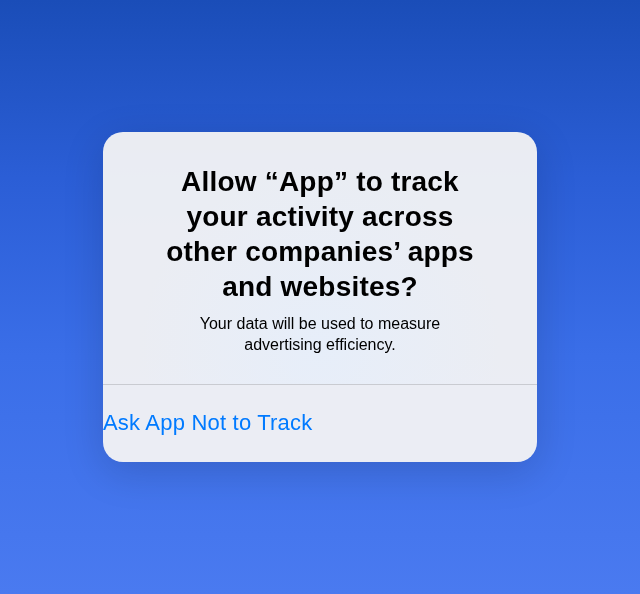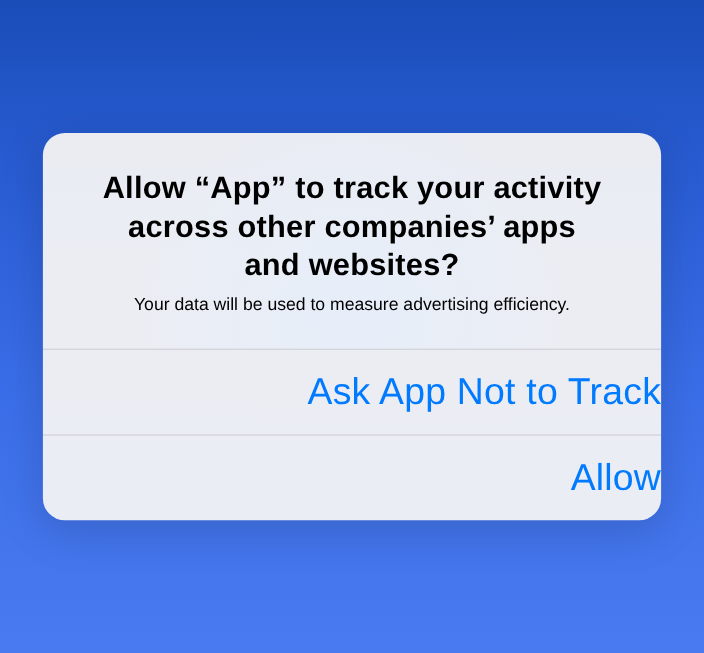--- a/index.html
+++ b/index.html
@@ -11,21 +11,21 @@
       width: 640px;
       height: 594px;
       background: linear-gradient(180deg, #1a4db8 0%, #2b5ed6 30%, #3a6ee8 60%, #4a7af0 100%);
       display: flex;
       align-items: center;
       justify-content: center;
       font-family: -apple-system, "SF Pro Text", "Helvetica Neue", Helvetica, Arial, sans-serif;
       overflow: hidden;
     }
     .dialog {
-      width: 562px;
+      width: 434px;
       background: rgba(242, 242, 244, 0.96);
       border-radius: 20px;
       overflow: hidden;
       box-shadow: 0 10px 40px rgba(0,0,0,0.15);
     }
     .content {
       padding: 32px 30px 28px 30px;
       text-align: center;
       background: radial-gradient(circle at 50% 85%, rgba(230,238,250,0.9) 0%, rgba(242,242,244,0) 60%);
     }
@@ -43,35 +43,32 @@
       font-weight: 400;
       color: #000;
       line-height: 1.3;
       padding: 0 30px;
     }
     .button {
       border-top: 1px solid rgba(0,0,0,0.14);
       height: 78px;
       display: flex;
       align-items: center;
-      justify-content: flex-end;
-      font-size: 34px;
+      justify-content: flex-start;
+      font-size: 22px;
       color: #007aff;
       cursor: pointer;
       font-weight: 400;
       letter-spacing: 0.2px;
     }
   </style>
 </head>
 <body>
 
 <div class="dialog">
   <div class="content">
     <div class="title">Allow “App” to track your activity across other companies’ apps and websites?</div>
     <div class="message">Your data will be used to measure advertising efficiency.</div>
   </div>
   <div class="button">
     <span>Ask App Not to Track</span>
   </div>
-  <div class="button">
-    <span>Allow</span>
-  </div>
 </div>
 
 </body></html>

